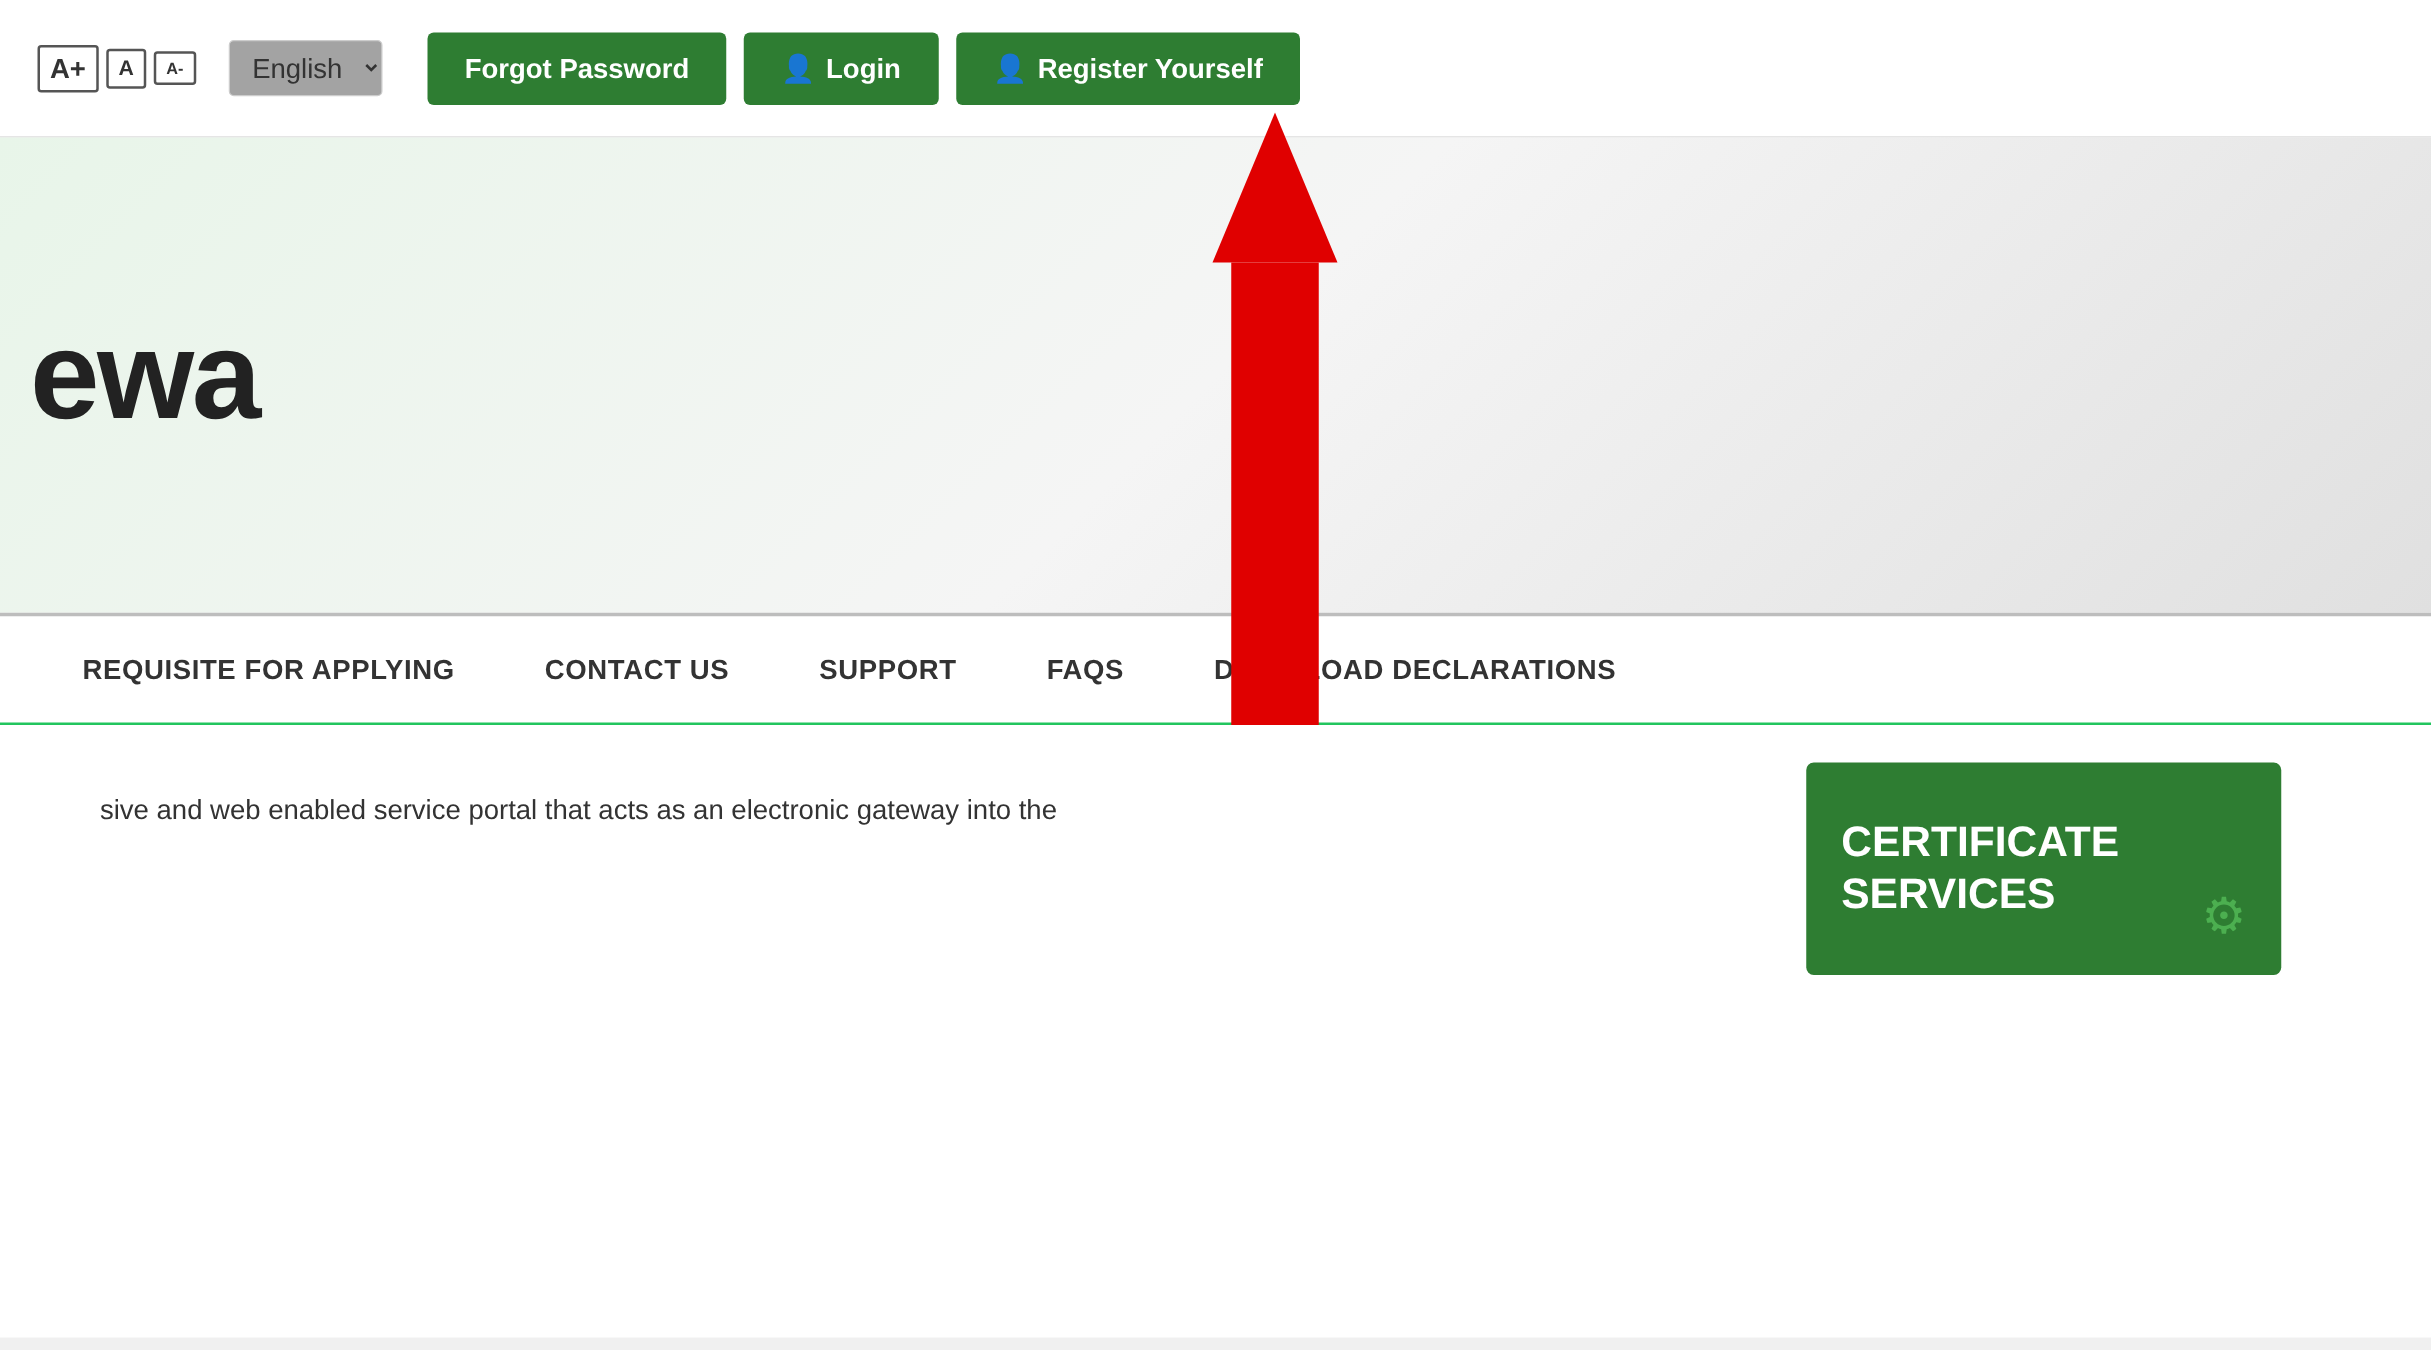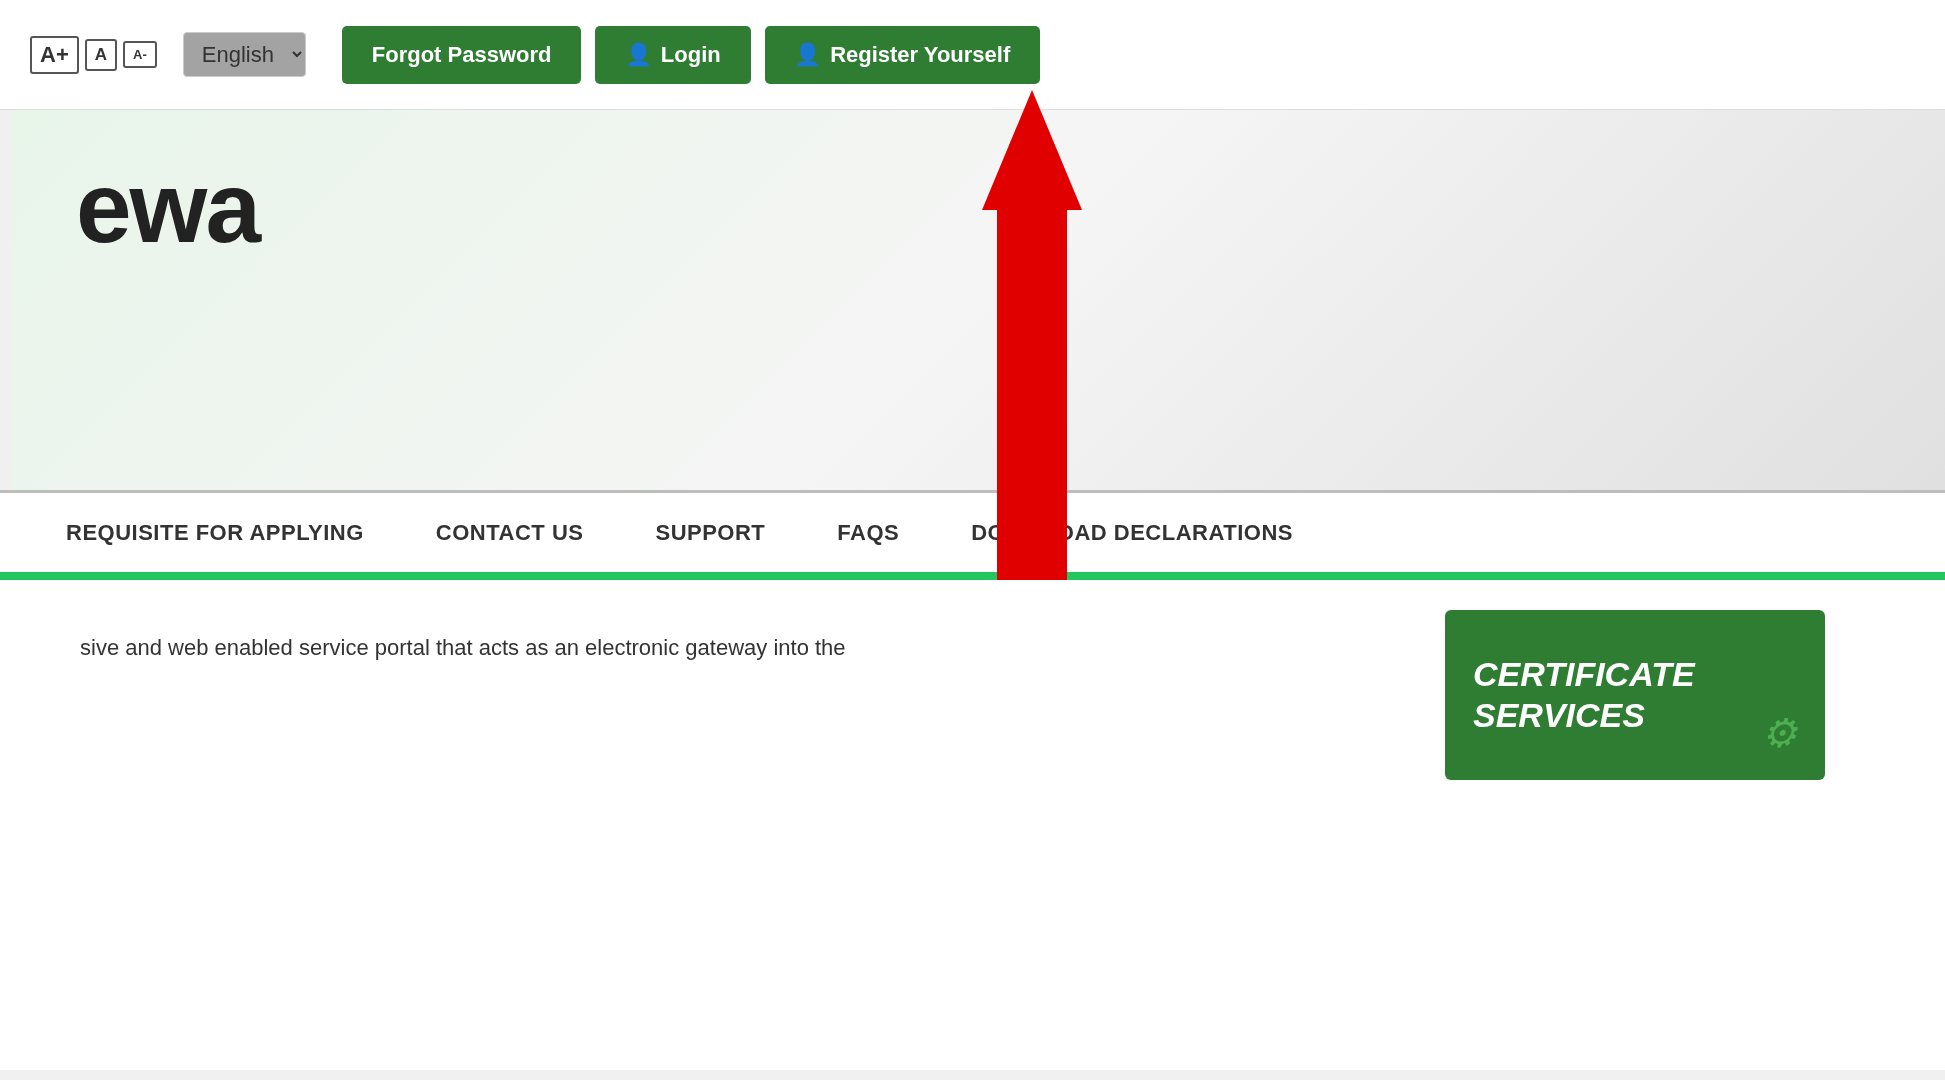--- a/index.html
+++ b/index.html
@@ -72,23 +72,23 @@
       display: flex;
       align-items: center;
       gap: 8px;
     }
 
     
     .hero {
       background: linear-gradient(135deg, #e8f5e9 0%, #f5f5f5 50%, #e0e0e0 100%);
       height: 380px;
       display: flex;
-      padding: 40px 64px;
+      align-items: center;
+      padding: 40px 24px;
       position: relative;
-      margin-left: 12px;
     }
 
     .hero-title {
       font-size: 100px;
       font-weight: bold;
       color: #222;
       letter-spacing: -2px;
     }
 
     
@@ -115,21 +115,21 @@
     .arrow-shaft {
       width: 70px;
       background: #e00000;
       flex: 1;
     }
 
     
     .nav-bar {
       background: #ffffff;
       border-top: 3px solid #bdbdbd;
-      border-bottom: 8px solid #22c55e;
+      border-bottom: 2px solid #22c55e;
       display: flex;
       align-items: center;
       height: 90px;
       padding: 0 30px;
       gap: 0;
     }
 
     .nav-item {
       font-size: 22px;
       font-weight: bold;
@@ -169,21 +169,20 @@
       top: 30px;
       width: 380px;
       height: 170px;
       background: #2e7d32;
       border-radius: 6px;
       display: flex;
       align-items: center;
       justify-content: space-between;
       padding: 24px 28px;
       cursor: pointer;
-      font-style: italic;
     }
 
     .certificate-card-text {
       font-size: 34px;
       font-weight: bold;
       color: #ffffff;
       line-height: 1.2;
     }
 
     .gear-icon {

